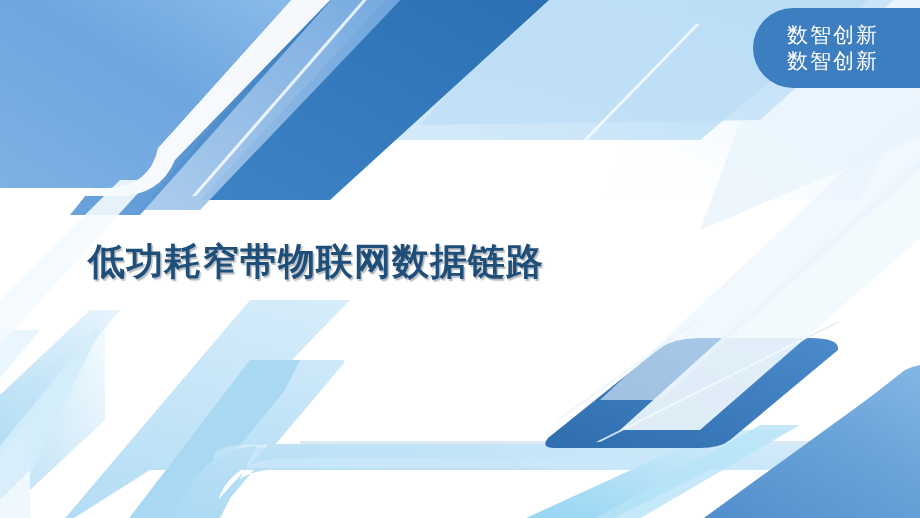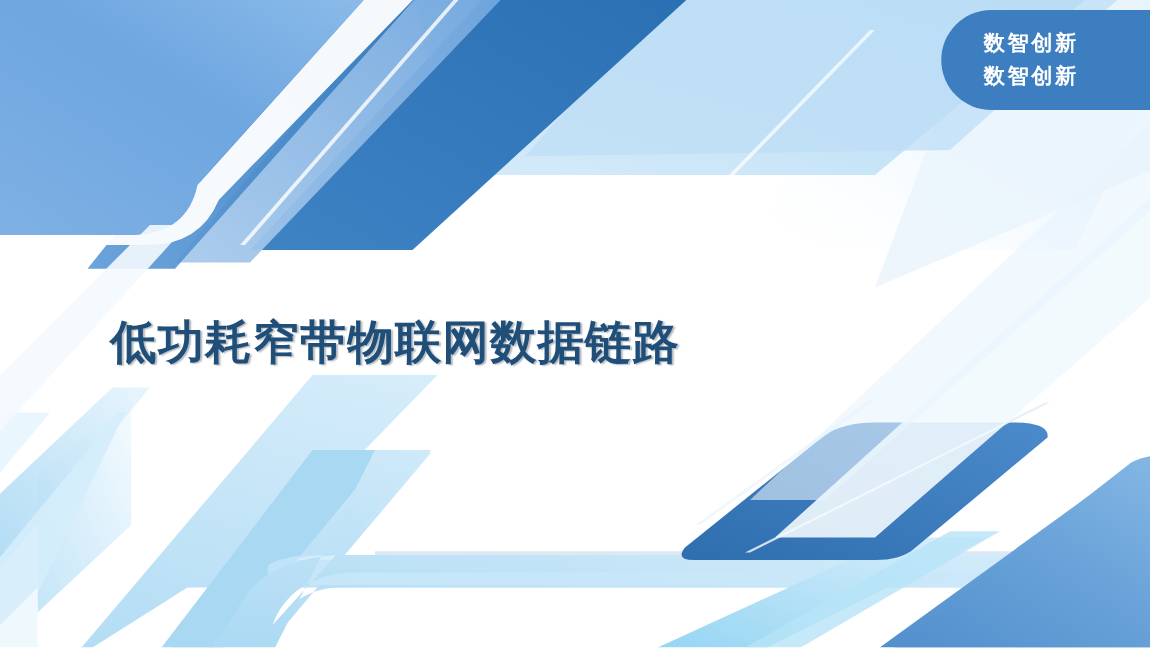--- a/index.html
+++ b/index.html
@@ -37,32 +37,32 @@
     box-sizing: border-box;
     padding-left: 34px;
     display: flex;
     flex-direction: column;
     align-items: flex-start;
     justify-content: center;
     z-index: 6;
   }
   #badge .bline {
     color: #ffffff;
-    font-size: 17px;
+    font-size: 21px;
     line-height: 26px;
     letter-spacing: 2px;
     white-space: nowrap;
-    font-weight: 700;
+    font-weight: 400;
     text-align: center;
   }
   
   #title {
     position: absolute;
     left: 88px;
-    top: 224px;
+    top: 212px;
     z-index: 6;
     font-size: 37px;
     line-height: 50px;
     font-weight: bold;
     letter-spacing: 1px;
     white-space: nowrap;
     text-shadow: 1.5px 1.5px 1.2px rgba(120,130,140,0.55);
   }
 </style>
 </head>

